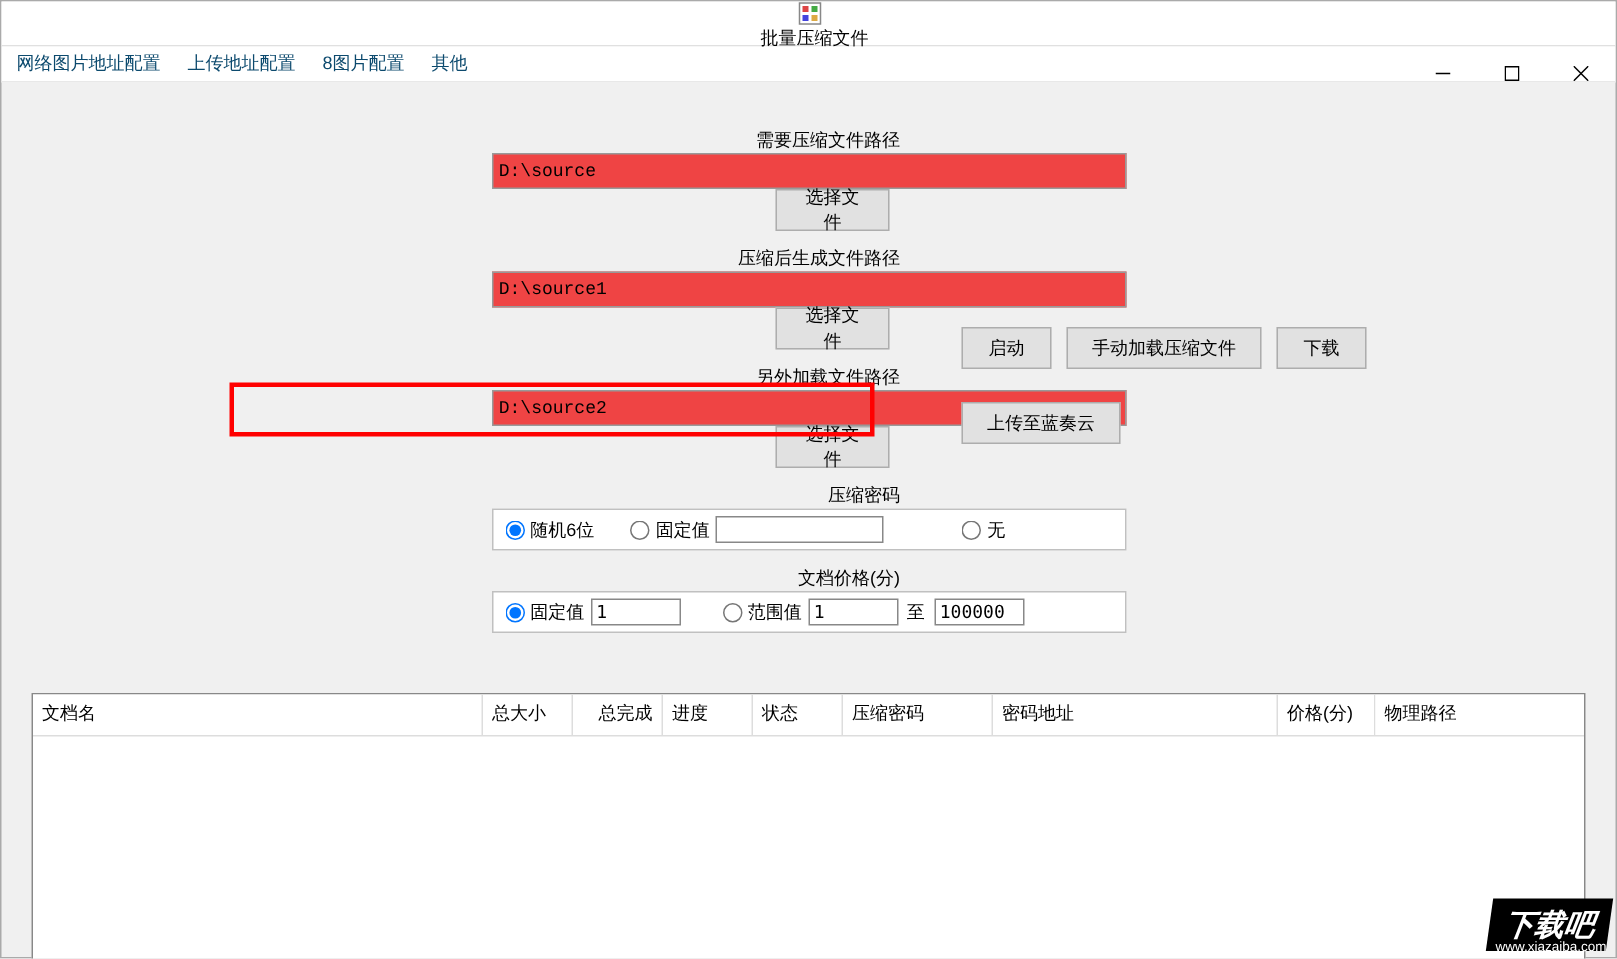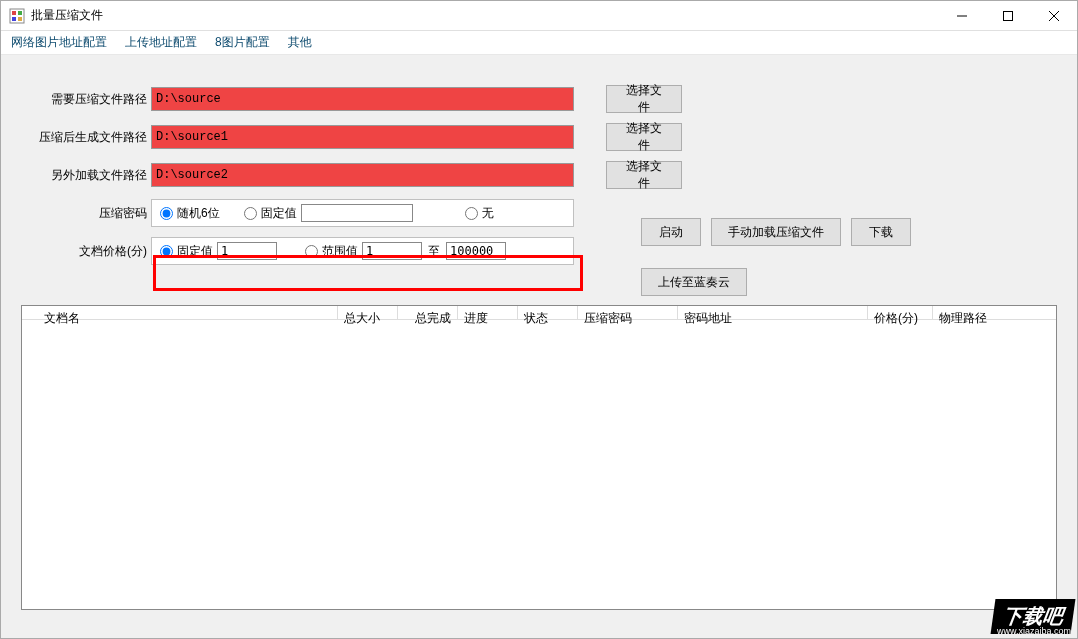--- a/index.html
+++ b/index.html
@@ -1,45 +1,45 @@
 <!DOCTYPE html>
 <html><head>
   <meta charset="utf-8">
   <style>
     * { box-sizing: border-box; margin: 0; padding: 0; }
     body { font-family: "Microsoft YaHei", SimSun, sans-serif; font-size: 12px; background: #f0f0f0; width: 1078px; height: 639px; overflow: hidden; position: relative; }
     .window { width: 1078px; height: 639px; background: #f0f0f0; border: 1px solid #aaa; position: relative; }
-    .titlebar { height: 30px; background: #fff; display: flex; align-items: center; padding-left: 8px; border-bottom: 1px solid #e0e0e0; }
+    .titlebar { height: 30px; background: #fff; display: flex; align-items: center; padding-left: 8px; border-bottom: 1px solid #e0e0e0; flex-direction: column; }
     .titlebar-icon { width: 16px; height: 16px; margin-right: 6px; display: inline-block; }
     .titlebar-icon svg { width: 16px; height: 16px; }
     .titlebar-title { font-size: 12px; }
     .titlebar-controls { margin-left: auto; display: flex; height: 100%; }
     .titlebar-btn { width: 46px; height: 30px; display: flex; align-items: center; justify-content: center; font-size: 13px; }
     .menubar { height: 24px; background: #fff; display: flex; align-items: center; padding-left: 10px; gap: 18px; border-bottom: 1px solid #e8e8e8; }
     .menubar-item { font-size: 12px; color: #0c4a6e; cursor: default; }
     .content { padding: 30px 20px 10px 20px; }
-    .form-row { display: flex; align-items: center; margin-bottom: 10px; }
+    .form-row { display: flex; align-items: center; margin-bottom: 10px; flex-direction: column; }
     .form-label { width: 130px; text-align: right; padding-right: 4px; font-size: 12px; }
     .text-input { height: 24px; border: 1px solid #999; background: #ef4444; padding: 0 4px; font-family: "Courier New", SimSun, monospace; font-size: 12px; }
     .path-input { width: 423px; }
     .btn { height: 28px; border: 1px solid #adadad; background: #e1e1e1; padding: 0 16px; font-size: 12px; cursor: default; display: inline-flex; align-items: center; justify-content: center; }
     .select-file-btn { width: 76px; margin-left: 32px; }
     .radio-group { height: 28px; border: 1px solid #c0c0c0; background: #fff; display: flex; align-items: center; padding: 0 8px; }
     .radio-group.w1 { width: 423px; }
     .radio-group.w2 { width: 423px; }
     .radio-item { display: flex; align-items: center; margin-right: 14px; }
     .radio-item input[type="radio"] { margin-right: 4px; width: 13px; height: 13px; }
     .radio-item label { font-size: 12px; }
     .small-input { width: 60px; height: 18px; border: 1px solid #888; background: #fff; padding: 0 3px; font-size: 12px; font-family: SimSun, monospace; }
     .med-input { width: 112px; height: 18px; border: 1px solid #888; background: #fff; padding: 0 3px; font-size: 12px; }
     .action-row { position: absolute; left: 640px; top: 267px; display: flex; gap: 10px; }
     .action-row2 { position: absolute; left: 640px; top: 217px; display: flex; gap: 10px; }
     .highlight-box { border: 3px solid #ff0000; position: absolute; pointer-events: none; }
     .table-area { margin: 20px 20px 0 20px; border: 1px solid #888; background: #fff; height: 305px; }
-    .table-header { display: flex; height: 14px; border-bottom: 1px solid #ddd; padding-left: 16px; }
+    .table-header { display: flex; height: 28px; border-bottom: 1px solid #ddd; }
     .th { border-right: 1px solid #ddd; padding: 4px 6px; font-size: 12px; background: #fff; }
     .watermark { position: absolute; right: 4px; bottom: 4px; background: #000; color: #fff; font-style: italic; font-weight: bold; padding: 4px 10px; font-size: 20px; transform: skewX(-8deg); }
     .watermark-url { position: absolute; right: 6px; bottom: 2px; color: #fff; font-size: 9px; font-style: normal; z-index: 10; }
     .to-text { margin: 0 6px; font-size: 12px; }
   </style>
 </head>
 <body>
 
 <div class="window">
   <div class="titlebar">

